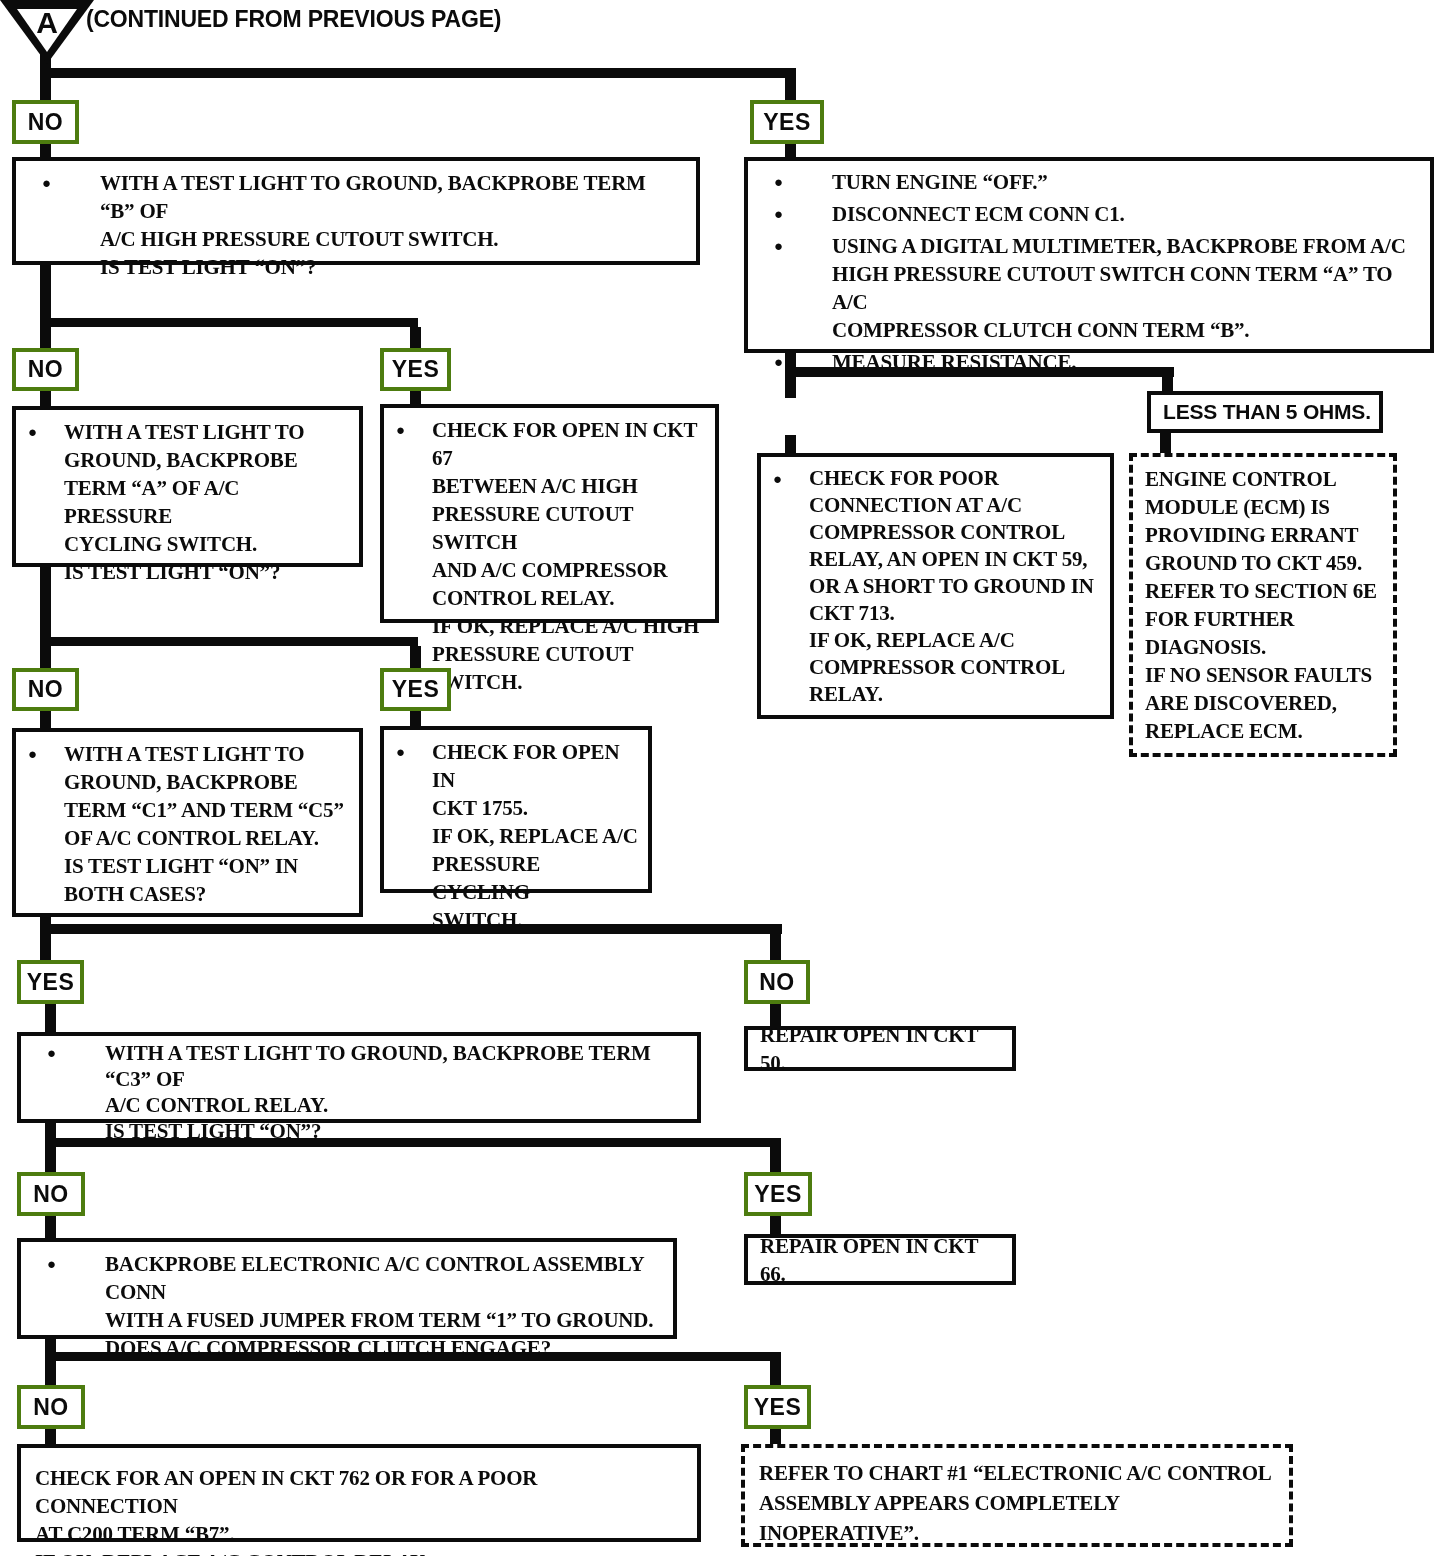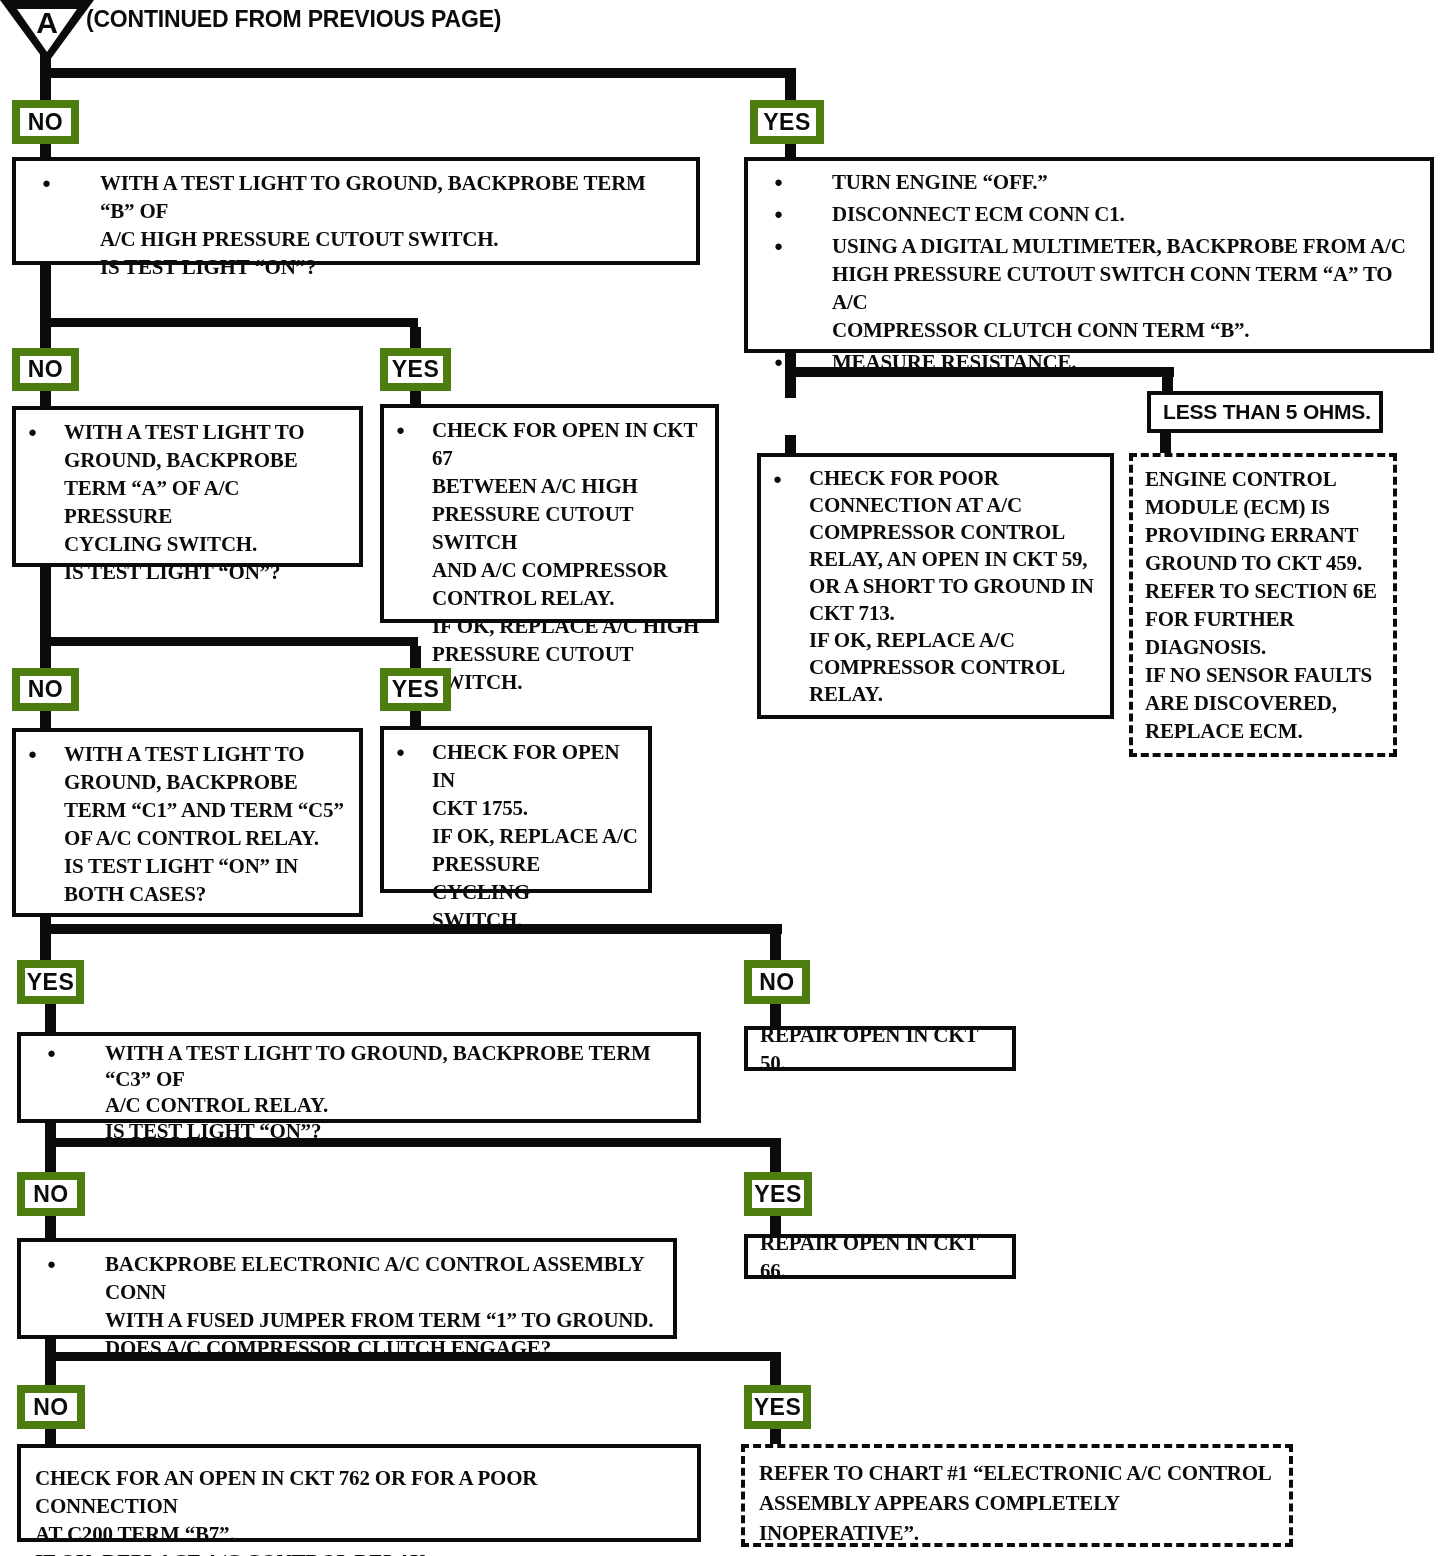--- a/index.html
+++ b/index.html
@@ -5,21 +5,21 @@
   html,body { margin:0; padding:0; background:#ffffff; }
   #canvas {
     position:relative; width:1440px; height:1556px; background:#ffffff;
     font-family:"Liberation Sans", sans-serif; font-weight:700; color:#0b0b0b;
     overflow:hidden;
   }
   .v, .h { position:absolute; background:#0b0b0b; }
   .v { width:11px; }
   .h { height:10px; }
   .decision {
-    position:absolute; box-sizing:border-box; border:8px solid #4d7c0f; background:#fff;
+    position:absolute; box-sizing:border-box; border:4px solid #4d7c0f; background:#fff;
     display:flex; align-items:center; justify-content:center;
     font-size:23px; letter-spacing:0.5px;
   }
   .labelbox {
     position:absolute; box-sizing:border-box; border:4px solid #0b0b0b; background:#fff;
     display:flex; align-items:center; padding-left:12px; font-size:21px; letter-spacing:-0.2px;
   }
   .node {
     position:absolute; box-sizing:border-box; border:4px solid #0b0b0b; background:#fff;
     padding:8px 14px; font-size:21px; line-height:28px; letter-spacing:-0.2px;
@@ -229,21 +229,21 @@
 
   <div class="node" style="left:17px;top:1238px;width:660px;height:101px">
     <div class="brow">
       <span class="bdot">●</span>
       <span class="btext">BACKPROBE ELECTRONIC A/C CONTROL ASSEMBLY CONN
 WITH A FUSED JUMPER FROM TERM “1” TO GROUND.
 DOES A/C COMPRESSOR CLUTCH ENGAGE?</span>
     </div>
   </div>
 
-  <div class="node center-line" style="left:744px;top:1234px;width:272px;height:45px;padding-left:12px">
+  <div class="node center-line" style="left:744px;top:1234px;width:272px;height:51px;padding-left:12px">
     <span class="btext">REPAIR OPEN IN CKT 66.</span>
   </div>
 
   <div class="decision" style="left:17px;top:1385px;width:68px;height:44px">NO</div>
   <div class="decision" style="left:744px;top:1385px;width:67px;height:44px">YES</div>
 
   <div class="node small-pad" style="left:17px;top:1444px;width:684px;height:98px;padding-top:16px">
     <span class="btext">CHECK FOR AN OPEN IN CKT 762 OR FOR A POOR CONNECTION
 AT C200 TERM “B7”.
 IF OK, REPLACE A/C CONTROL RELAY.</span>

